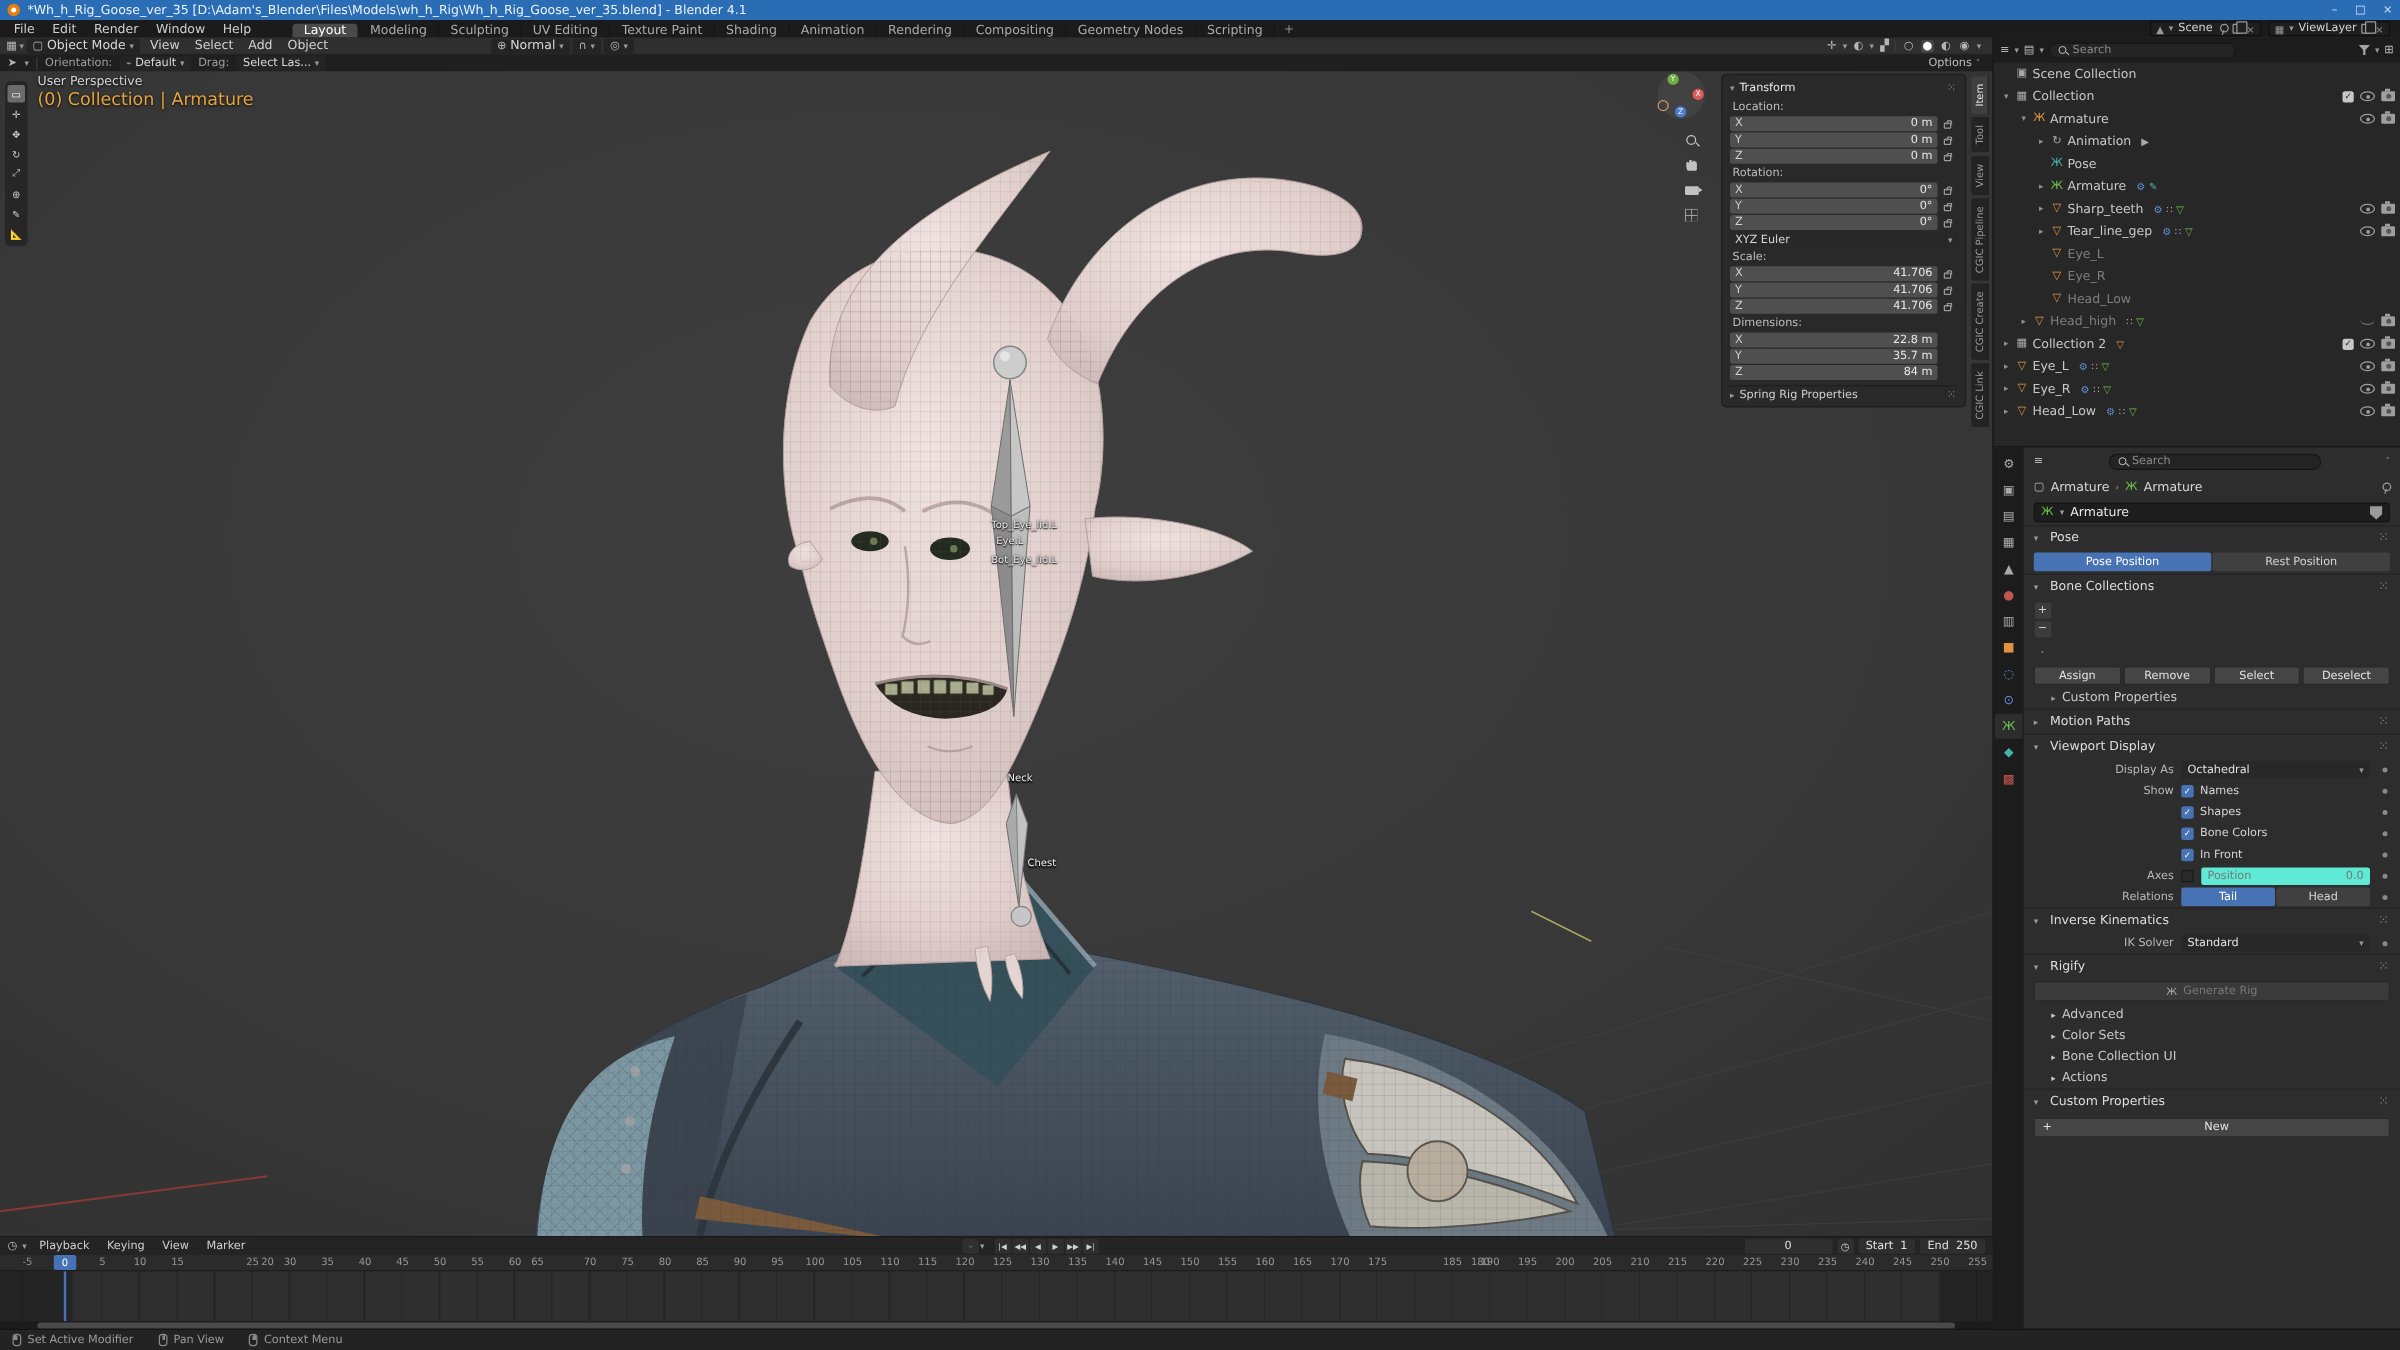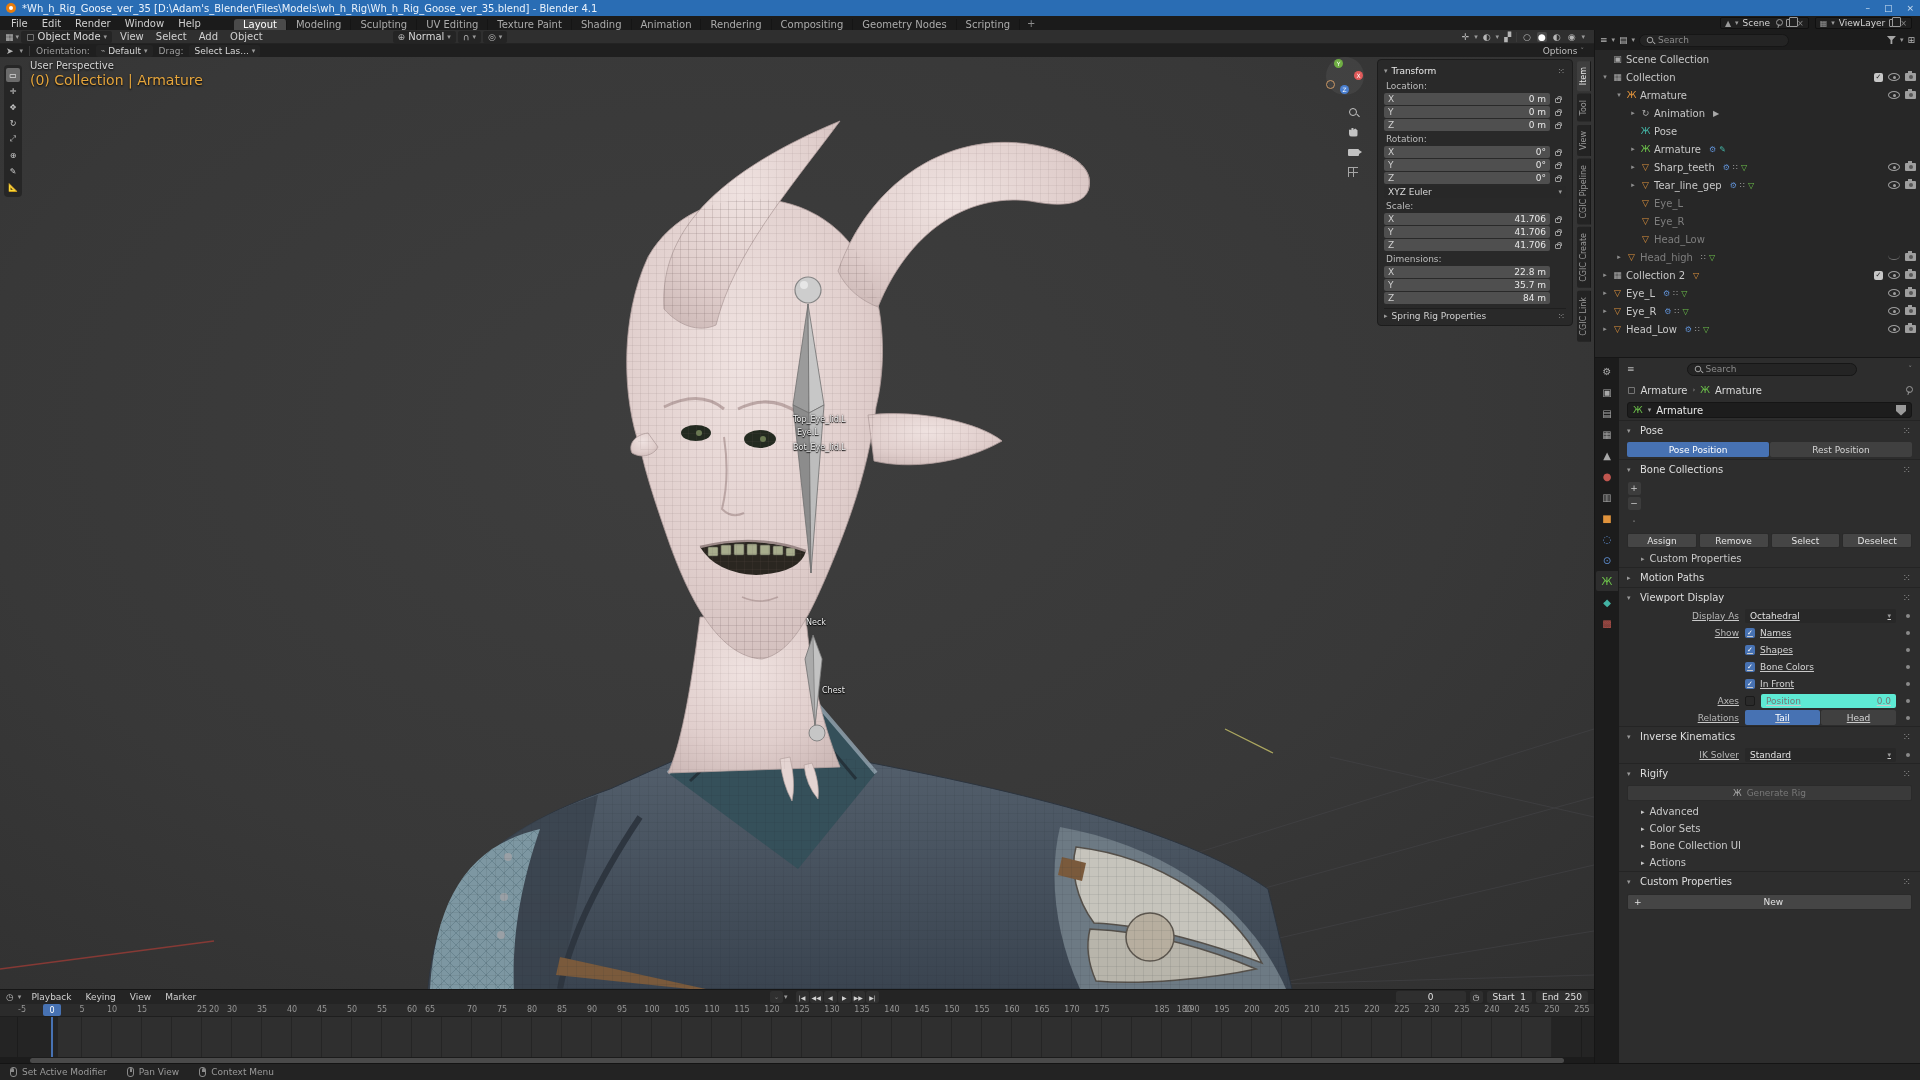--- a/index.html
+++ b/index.html
@@ -133,21 +133,21 @@
   .p-btn { flex:1; background:#454545; border:1px solid #2a2a2a; border-radius:2px; height:15px; display:flex; align-items:center; justify-content:center; color:#e3e3e3; font-size:9px; }
   .toggle-pair { display:flex; padding:2px 8px; gap:1px; }
   .toggle-btn { flex:1; height:15px; display:flex; align-items:center; justify-content:center; border-radius:2px; background:#404040; color:#d5d5d5; font-size:9px; }
   .toggle-btn.active { background:#4772b3; color:#fff; }
   #bc-list-wrap { display:flex; padding:3px 8px; gap:3px; }
   #bc-list { flex:1; height:48px; background:#1e1e1e; border:1px solid #141414; border-radius:2px; }
   .bc-row { height:15px; background:#4772b3; display:flex; align-items:center; gap:5px; padding:0 5px; color:#fff; font-size:9px; border-radius:1px; }
   .bc-row .eye-ic { border-color:#e8e8e8; } .bc-row .eye-ic::after { background:#e8e8e8; }
   #bc-sidebtns { width:14px; display:flex; flex-direction:column; gap:2px; align-items:center; color:#cfcfcf; }
   .mini-btn { width:13px; height:13px; background:#3c3c3c; border-radius:2px; text-align:center; line-height:12px; font-size:9px; }
-  .kv-row { height:17px; display:flex; align-items:center; padding:0 10px; gap:6px;text-decoration:underline; }
+  .kv-row { height:17px; display:flex; align-items:center; padding:0 10px; gap:6px; }
   .kv-label { width:110px; text-align:right; color:#b9b9b9; font-size:9px; }
   .kv-field { flex:1; background:#282828; border-radius:2px; height:14px; display:flex; align-items:center; gap:4px; padding:0 5px; color:#e0e0e0; font-size:9px; }
   .kv-field.disabled { background:#5eead4; color:#777; }
   .kv-check { display:flex; align-items:center; gap:5px; flex:1; color:#d5d5d5; font-size:9px; }
   .chk-blue { width:10px; height:10px; background:#4772b3; border-radius:2px; color:#fff; font-size:7px; line-height:10px; text-align:center; }
   .chk-empty { width:10px; height:10px; background:#2a2a2a; border:1px solid #1a1a1a; border-radius:2px; }
   .anim-dot { width:4px; height:4px; border-radius:50%; background:#8a8a8a; margin-left:4px; }
   .gen-btn { margin:2px 8px; height:16px; background:#3a3a3a; border:1px solid #2a2a2a; border-radius:2px; display:flex; align-items:center; justify-content:center; color:#787878; font-size:9px; gap:5px; }
   .new-btn { margin:3px 8px; height:16px; background:#454545; border:1px solid #2a2a2a; border-radius:2px; display:flex; align-items:center; color:#e3e3e3; font-size:9px; padding:0 6px; }
   .new-btn .center { flex:1; text-align:center; }

